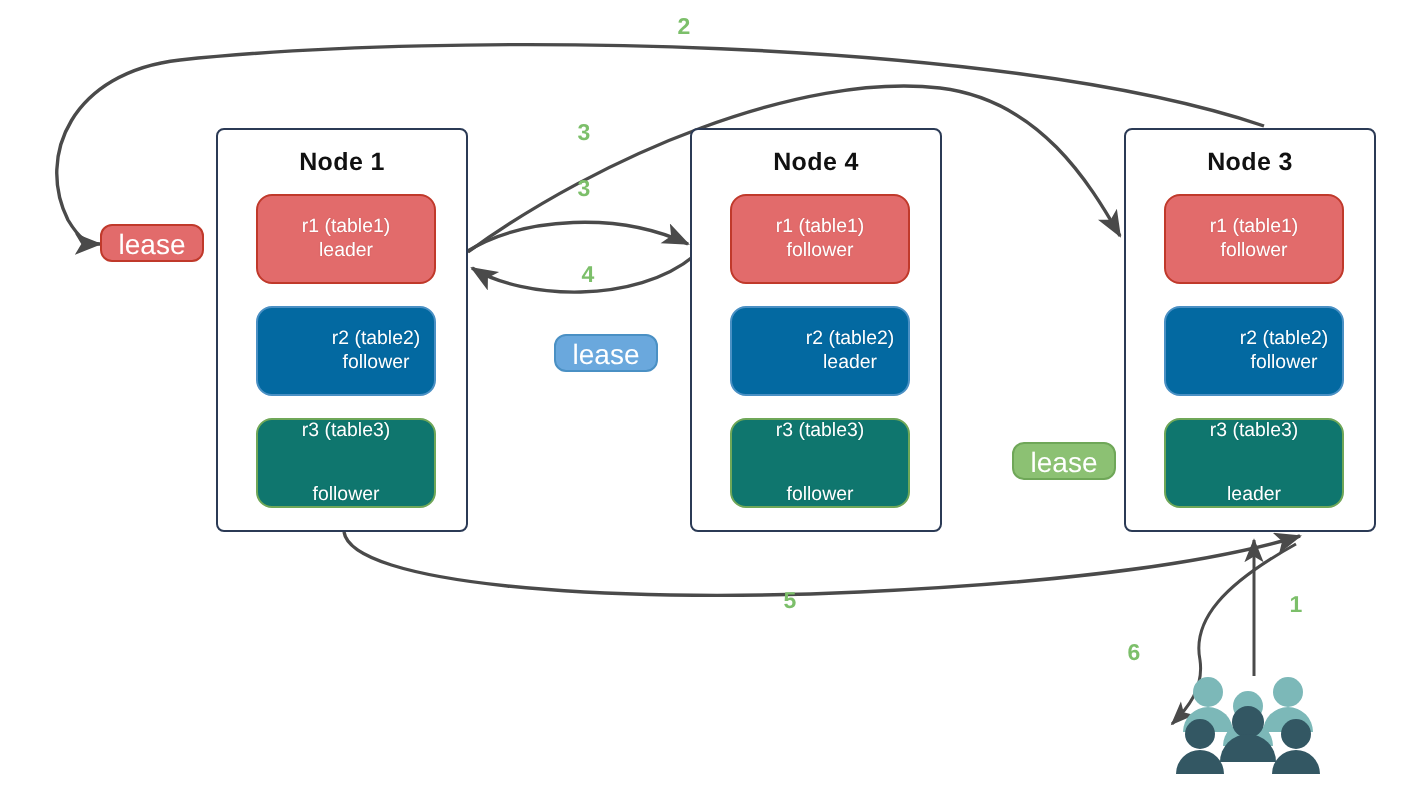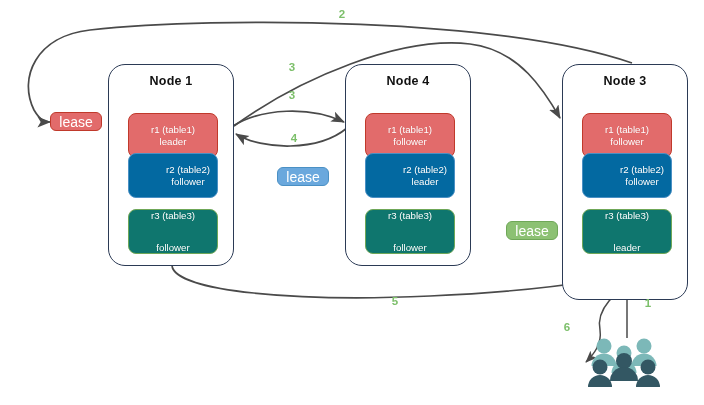--- a/index.html
+++ b/index.html
@@ -1,31 +1,31 @@
 <!DOCTYPE html>
 <html><head>
 <meta charset="utf-8">
 <style>
   html,body{margin:0;padding:0;background:#ffffff;}
   body{width:704px;height:405px;position:relative;overflow:hidden;
        font-family:"Liberation Sans","DejaVu Sans",sans-serif;}
   #stage{position:absolute;left:0;top:0;width:704px;height:405px;}
   svg.edges{position:absolute;left:0;top:0;width:704px;height:405px;pointer-events:none;}
 
-  .node-box{position:absolute;border:1.4px solid #2b3a55;border-radius:17px;
+  .node-box{position:absolute;border:1.4px solid #2b3a55;border-radius:4px;
             background:#ffffff;box-sizing:border-box;}
   .node-title{position:absolute;width:100%;text-align:center;top:9px;
               font-size:12.5px;font-weight:bold;color:#111111;letter-spacing:.2px;}
 
   .replica{position:absolute;left:19px;width:90px;height:45px;border-radius:8px;
            box-sizing:border-box;display:flex;flex-direction:column;
            align-items:center;justify-content:center;line-height:1.18;
            font-size:9.7px;color:#ffffff;text-shadow:0 0 1px rgba(0,0,0,.12);}
   .replica .l1,.replica .l2{display:block;text-align:center;}
-  .r-red{background:#e26b6b;border:1.4px solid #c0392b;margin-top:16px;}
+  .r-red{background:#e26b6b;border:1.4px solid #c0392b;}
   .r-blue{background:#0369a1;border:1.4px solid #4a90c4;padding-left:30px;}
   .r-green{background:#0f766e;border:1.4px solid #6fa758;justify-content:space-between;}
 
   .lease{position:absolute;border-radius:6px;box-sizing:border-box;
          display:flex;align-items:center;justify-content:center;
          font-size:14px;color:#ffffff;padding:0 6px;height:19px;}
   .lease-red{background:#e26b6b;border:1.4px solid #c0392b;}
   .lease-blue{background:#6aa8dd;border:1.4px solid #4a90c4;}
   .lease-green{background:#8cc173;border:1.4px solid #6fa758;}
 
@@ -86,21 +86,21 @@
     <div class="replica r-blue" style="top:88px;">
       <span class="l1">r2 (table2)</span>
       <span class="l2">leader</span>
     </div>
     <div class="replica r-green" style="top:144px;">
       <span class="l1">r3 (table3)</span>
       <span class="l2">follower</span>
     </div>
   </div>
 
-  <div class="node-box" style="left:562px;top:64px;width:126px;height:236px;">
+  <div class="node-box" style="left:562px;top:64px;width:126px;height:202px;">
     <div class="node-title">Node 3</div>
     <div class="replica r-red" style="top:32px;">
       <span class="l1">r1 (table1)</span>
       <span class="l2">follower</span>
     </div>
     <div class="replica r-blue" style="top:88px;">
       <span class="l1">r2 (table2)</span>
       <span class="l2">follower</span>
     </div>
     <div class="replica r-green" style="top:144px;">

